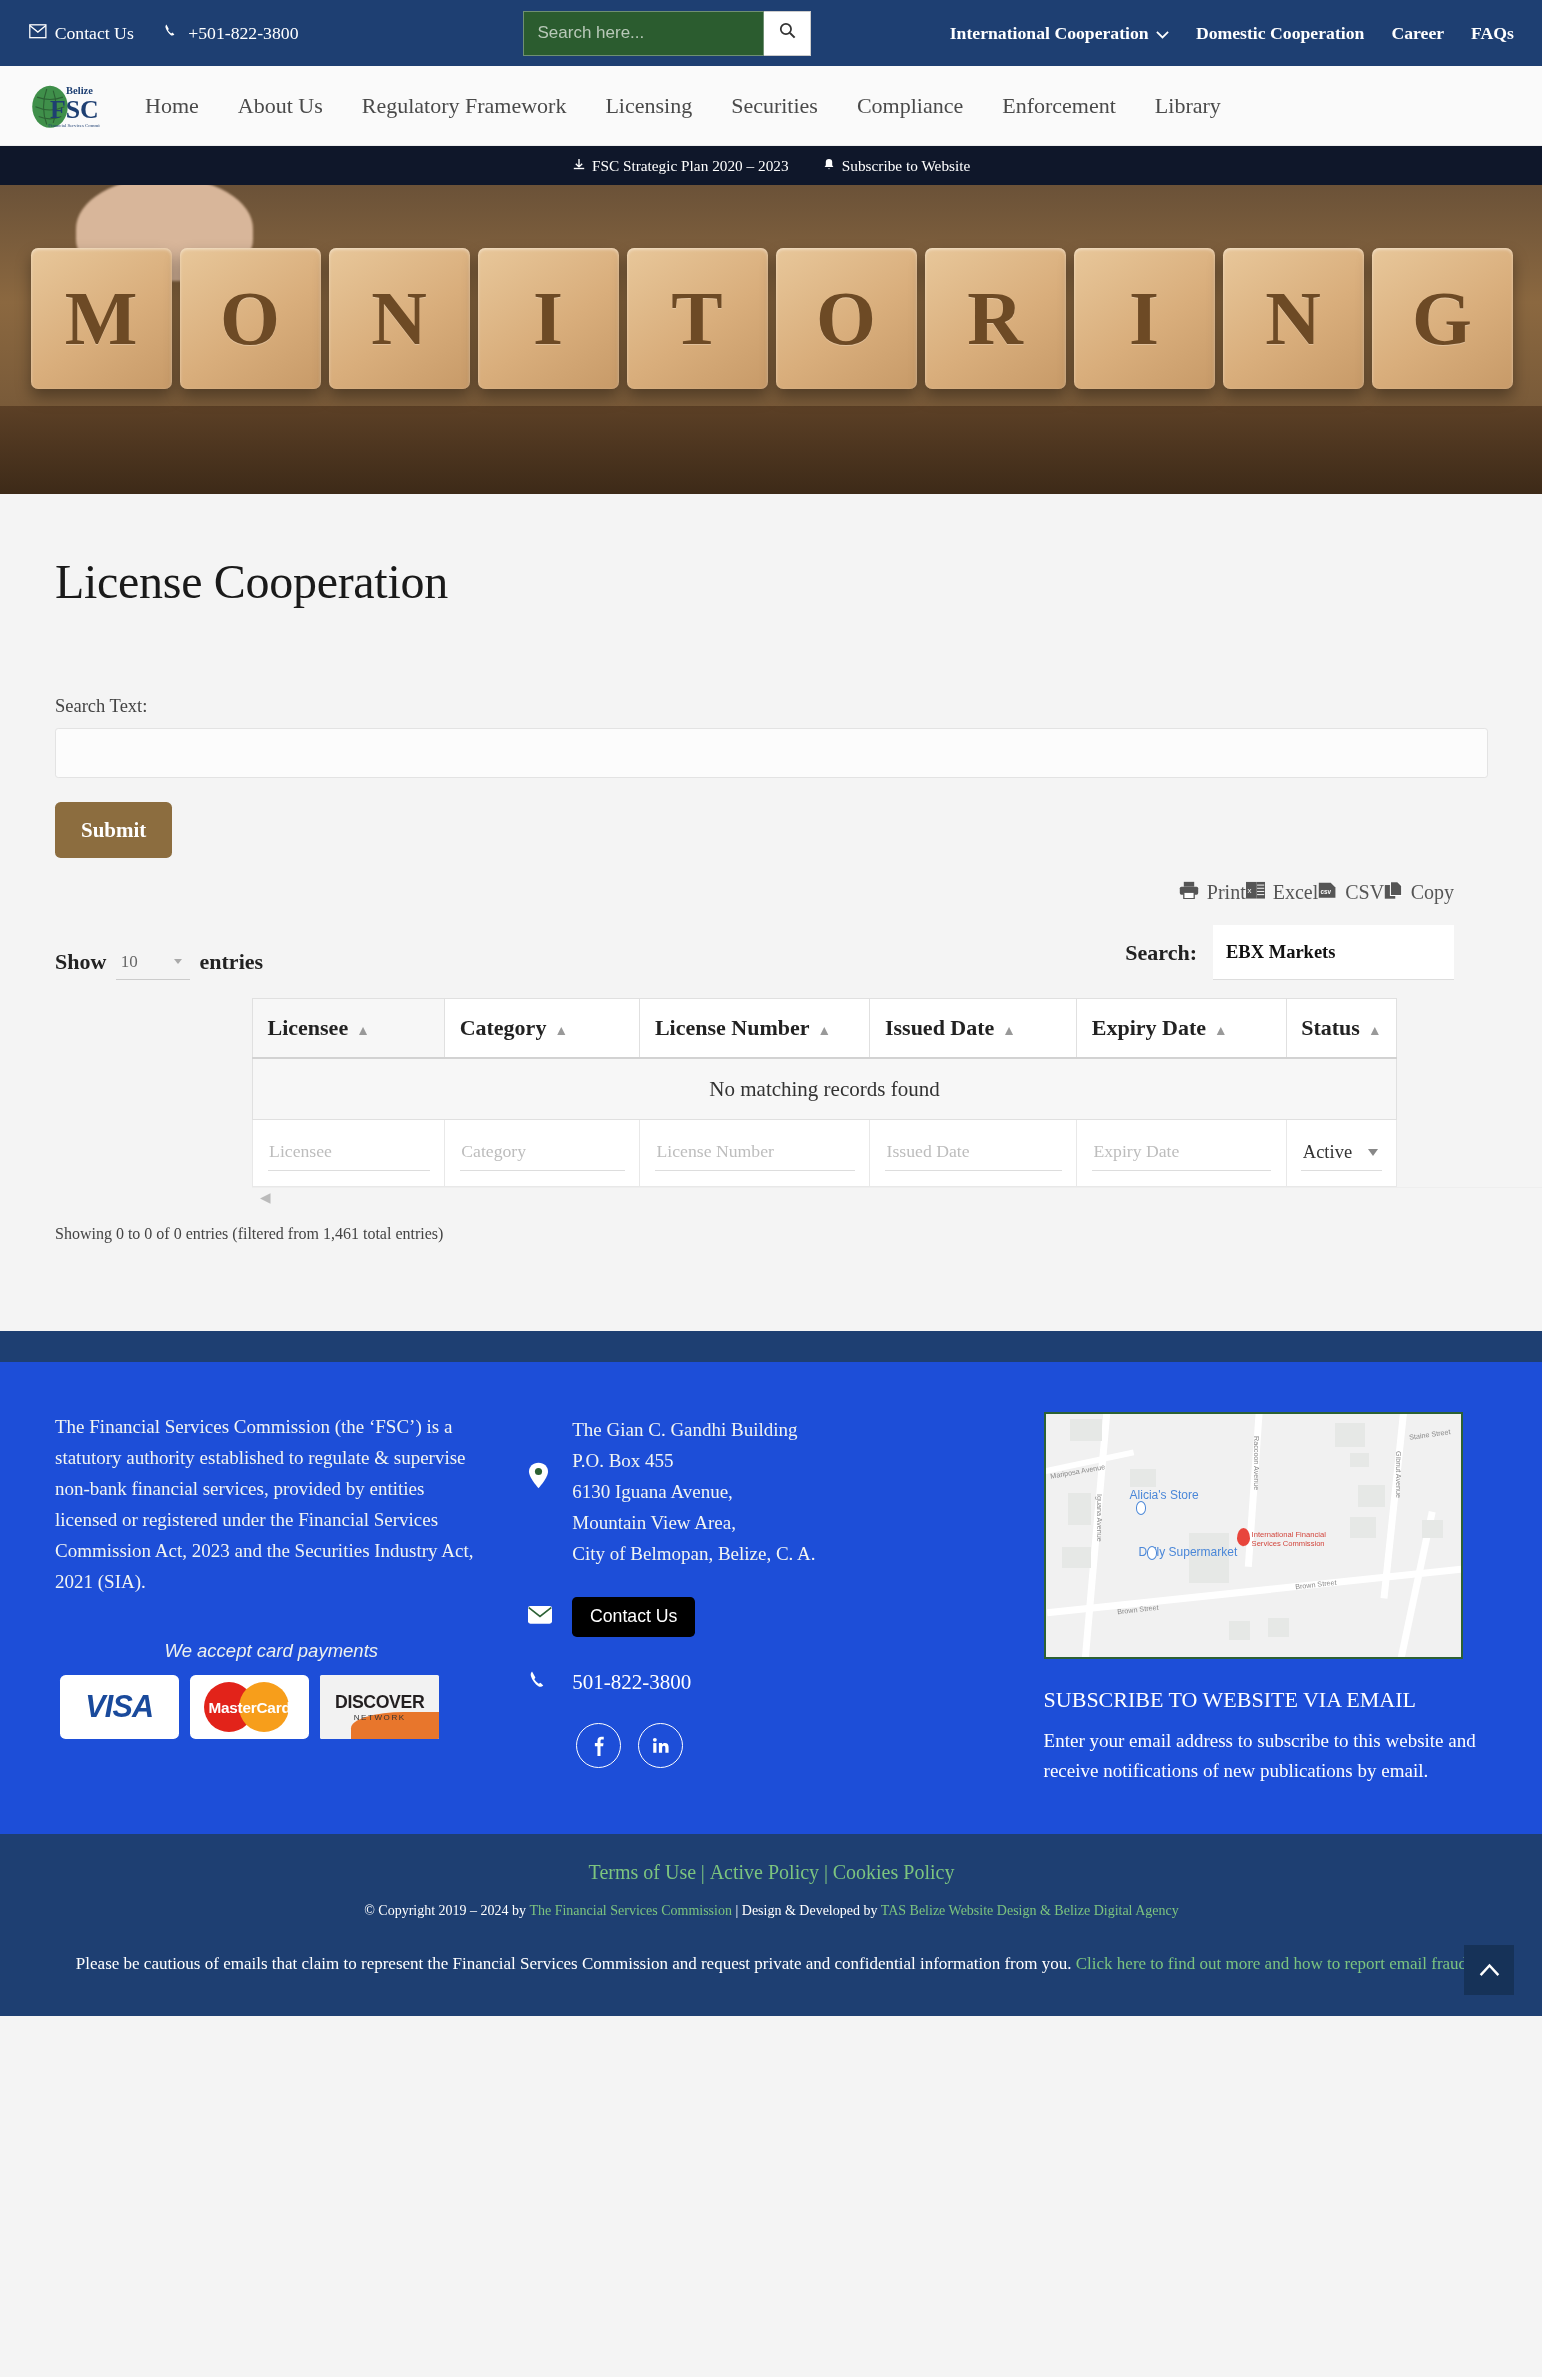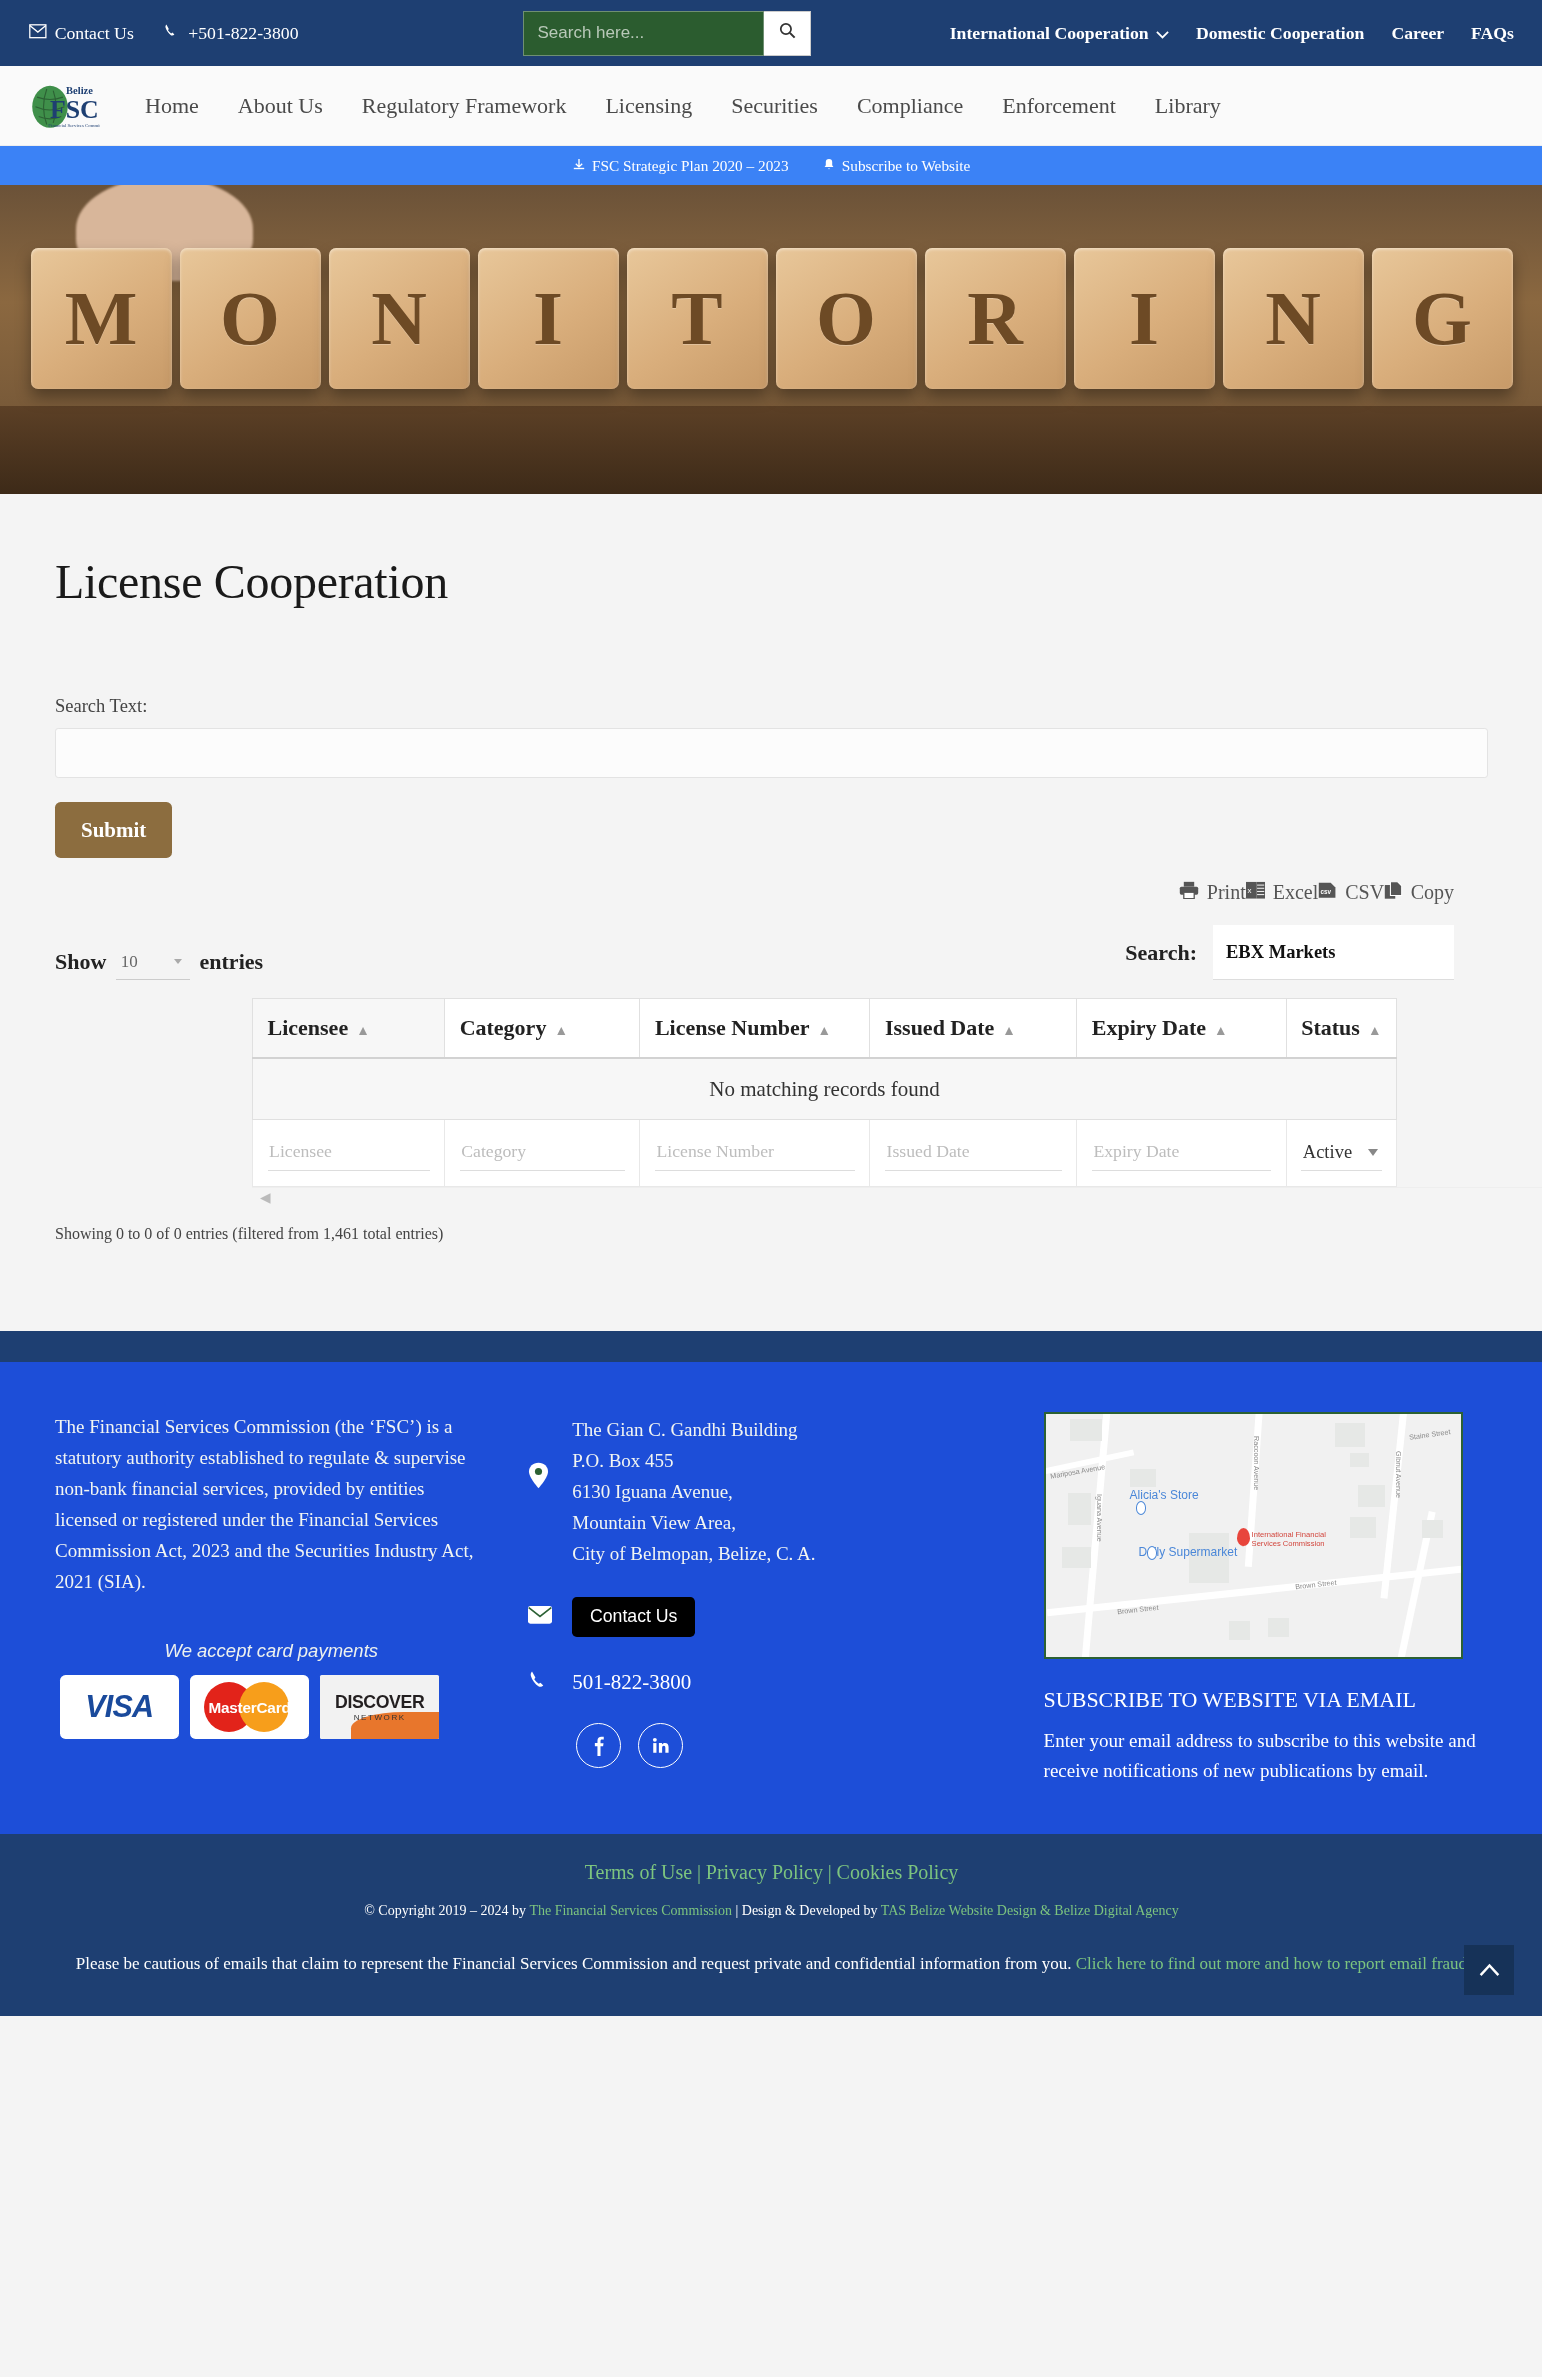--- a/index.html
+++ b/index.html
@@ -78,21 +78,21 @@
   .mainnav-links { display: flex; align-items: center; gap: 39px; }
   .mainnav-links a {
     color: #4a4a4a;
     text-decoration: none;
     font-size: 22px;
     white-space: nowrap;
   }
 
   
   .strategicbar {
-    background: #3b82f6;
+    background: #0f172a;
     height: 39px;
     display: flex;
     align-items: center;
     justify-content: center;
     gap: 34px;
     color: #fff;
     font-size: 15.3px;
   }
   .strategicbar a {
     color: #fff; text-decoration: none;
@@ -765,21 +765,21 @@
       </div>
     </div>
 
     <div class="sub-title">SUBSCRIBE TO WEBSITE VIA EMAIL</div>
     <div class="sub-desc">Enter your email address to subscribe to this website and receive notifications of new publications by email.</div>
   </div>
 </div>
 
 <div class="copyright">
   <div class="copy-links">
-    <a href="#">Terms of Use</a><span class="copy-sep">|</span><a href="#">Privacy Policy</a><span class="copy-sep">|</span><a href="#">Cookies Policy</a>
+    <a href="#">Terms of Use</a><span class="copy-sep">|</span><a href="#">Active Policy</a><span class="copy-sep">|</span><a href="#">Cookies Policy</a>
   </div>
   <div class="copy-line">
     <span>© Copyright 2019 – 2024 by</span>
     <a href="#">The Financial Services Commission</a>
     <span>|</span>
     <span>Design &amp; Developed by</span>
     <a href="#">TAS Belize Website Design &amp; Belize Digital Agency</a>
   </div>
   <div class="fraud-note">
     <span>Please be cautious of emails that claim to represent the Financial Services Commission and request private and confidential information from you.</span>

